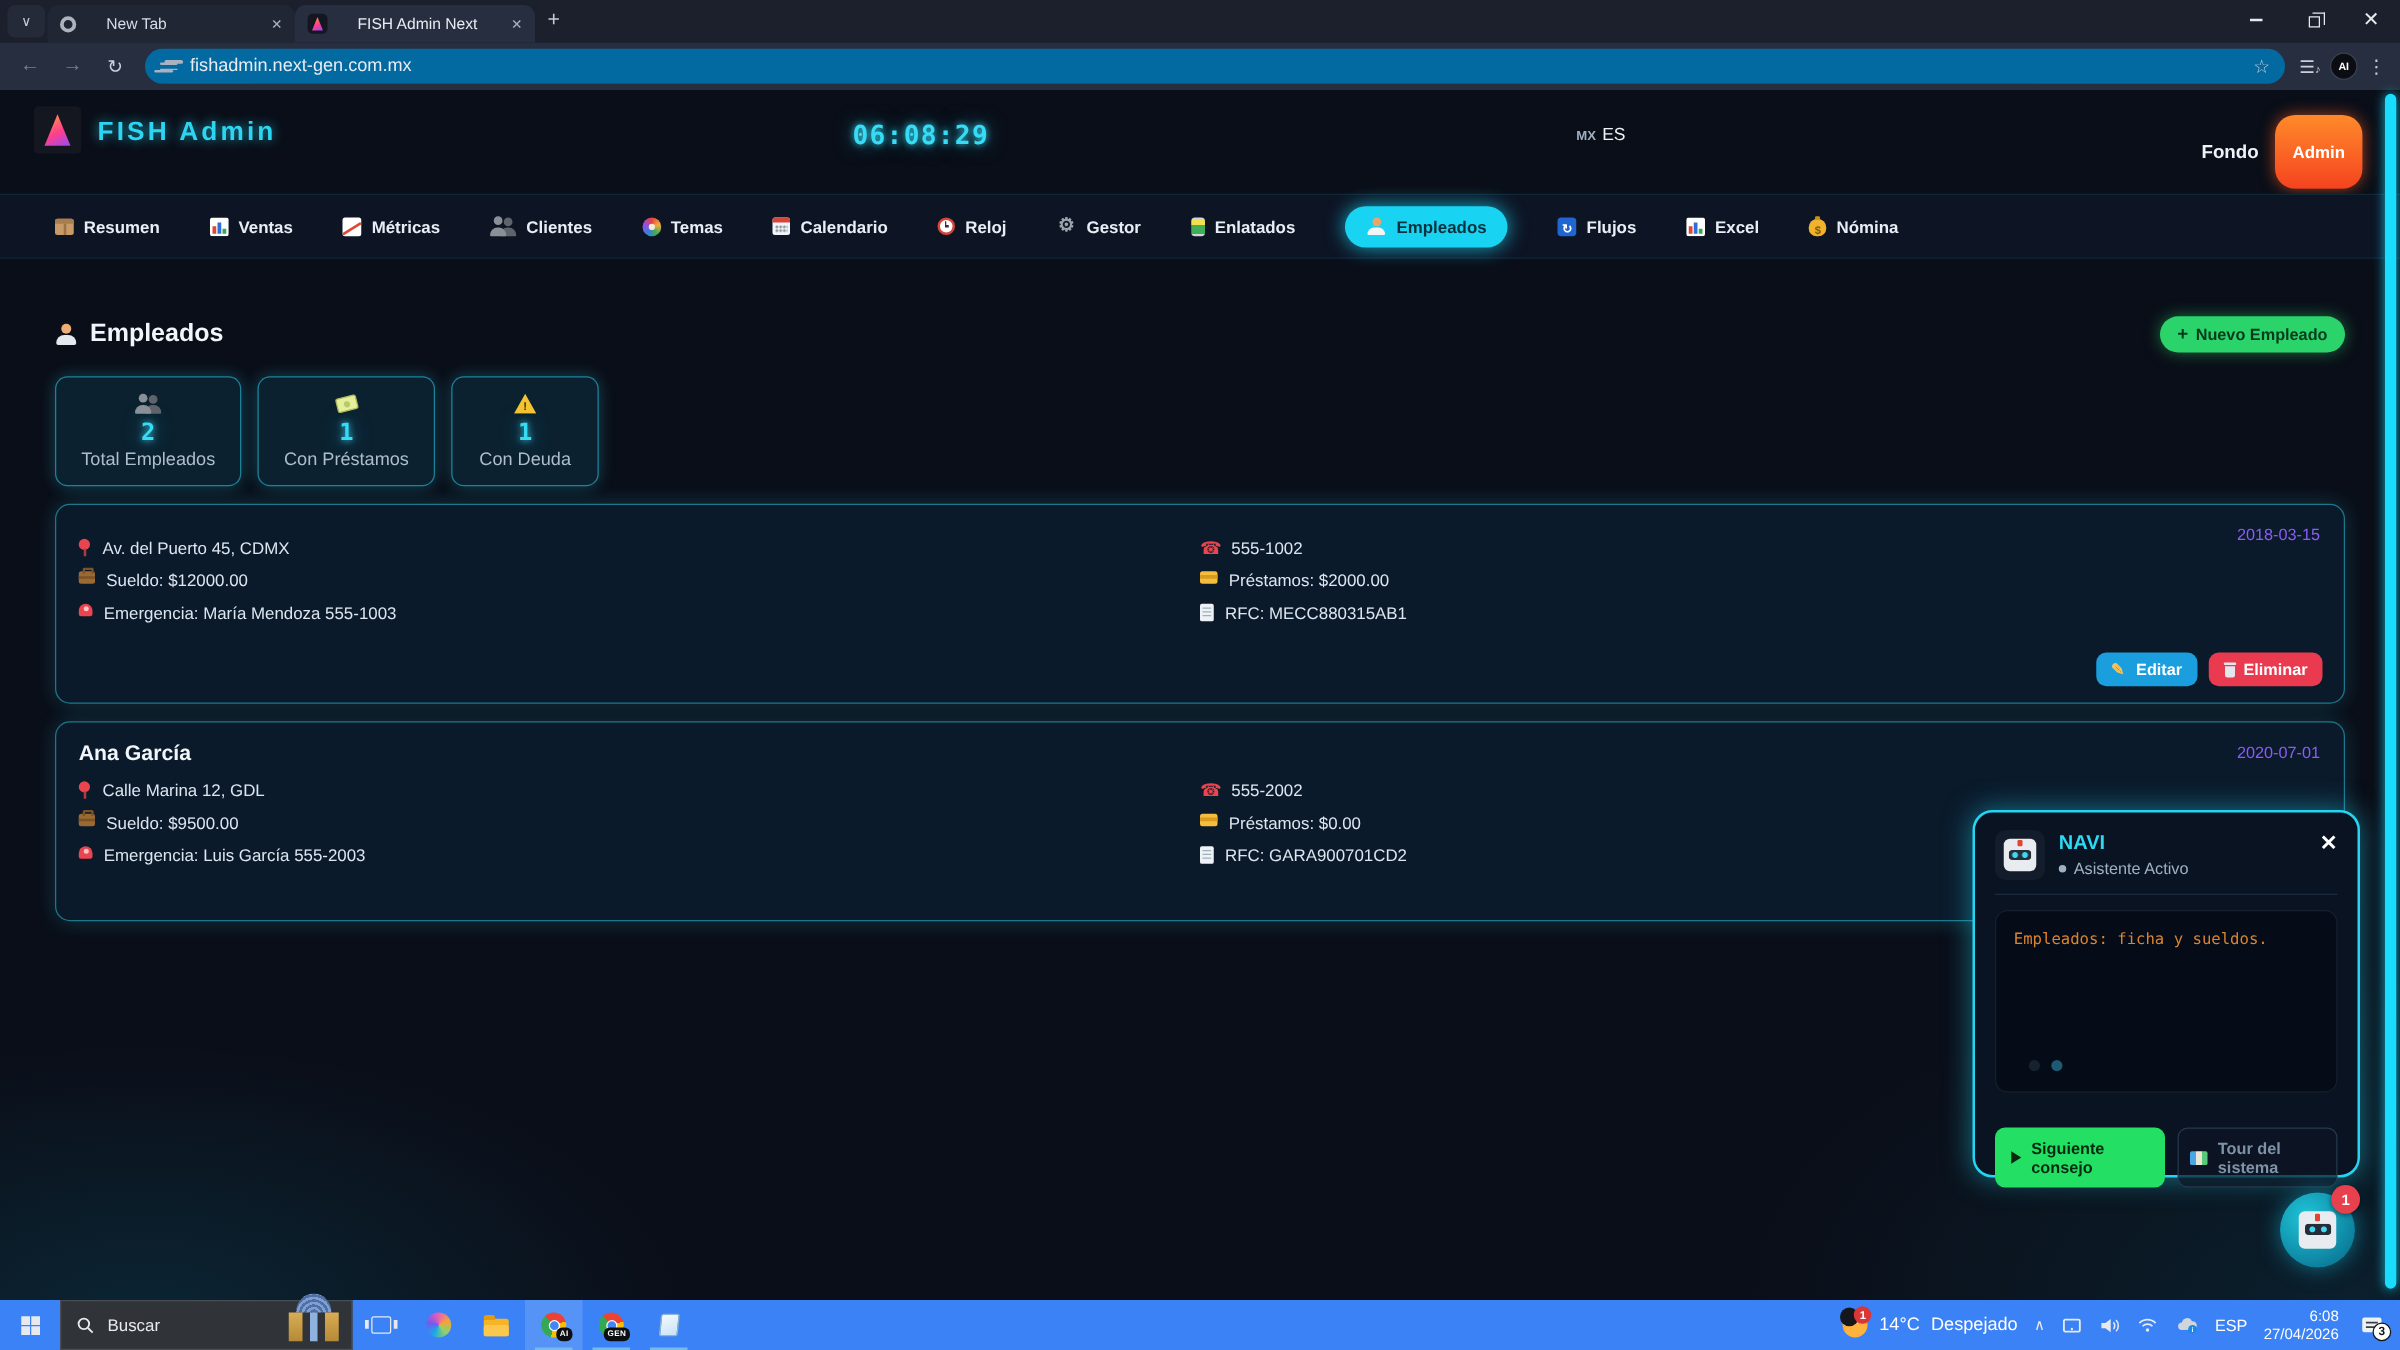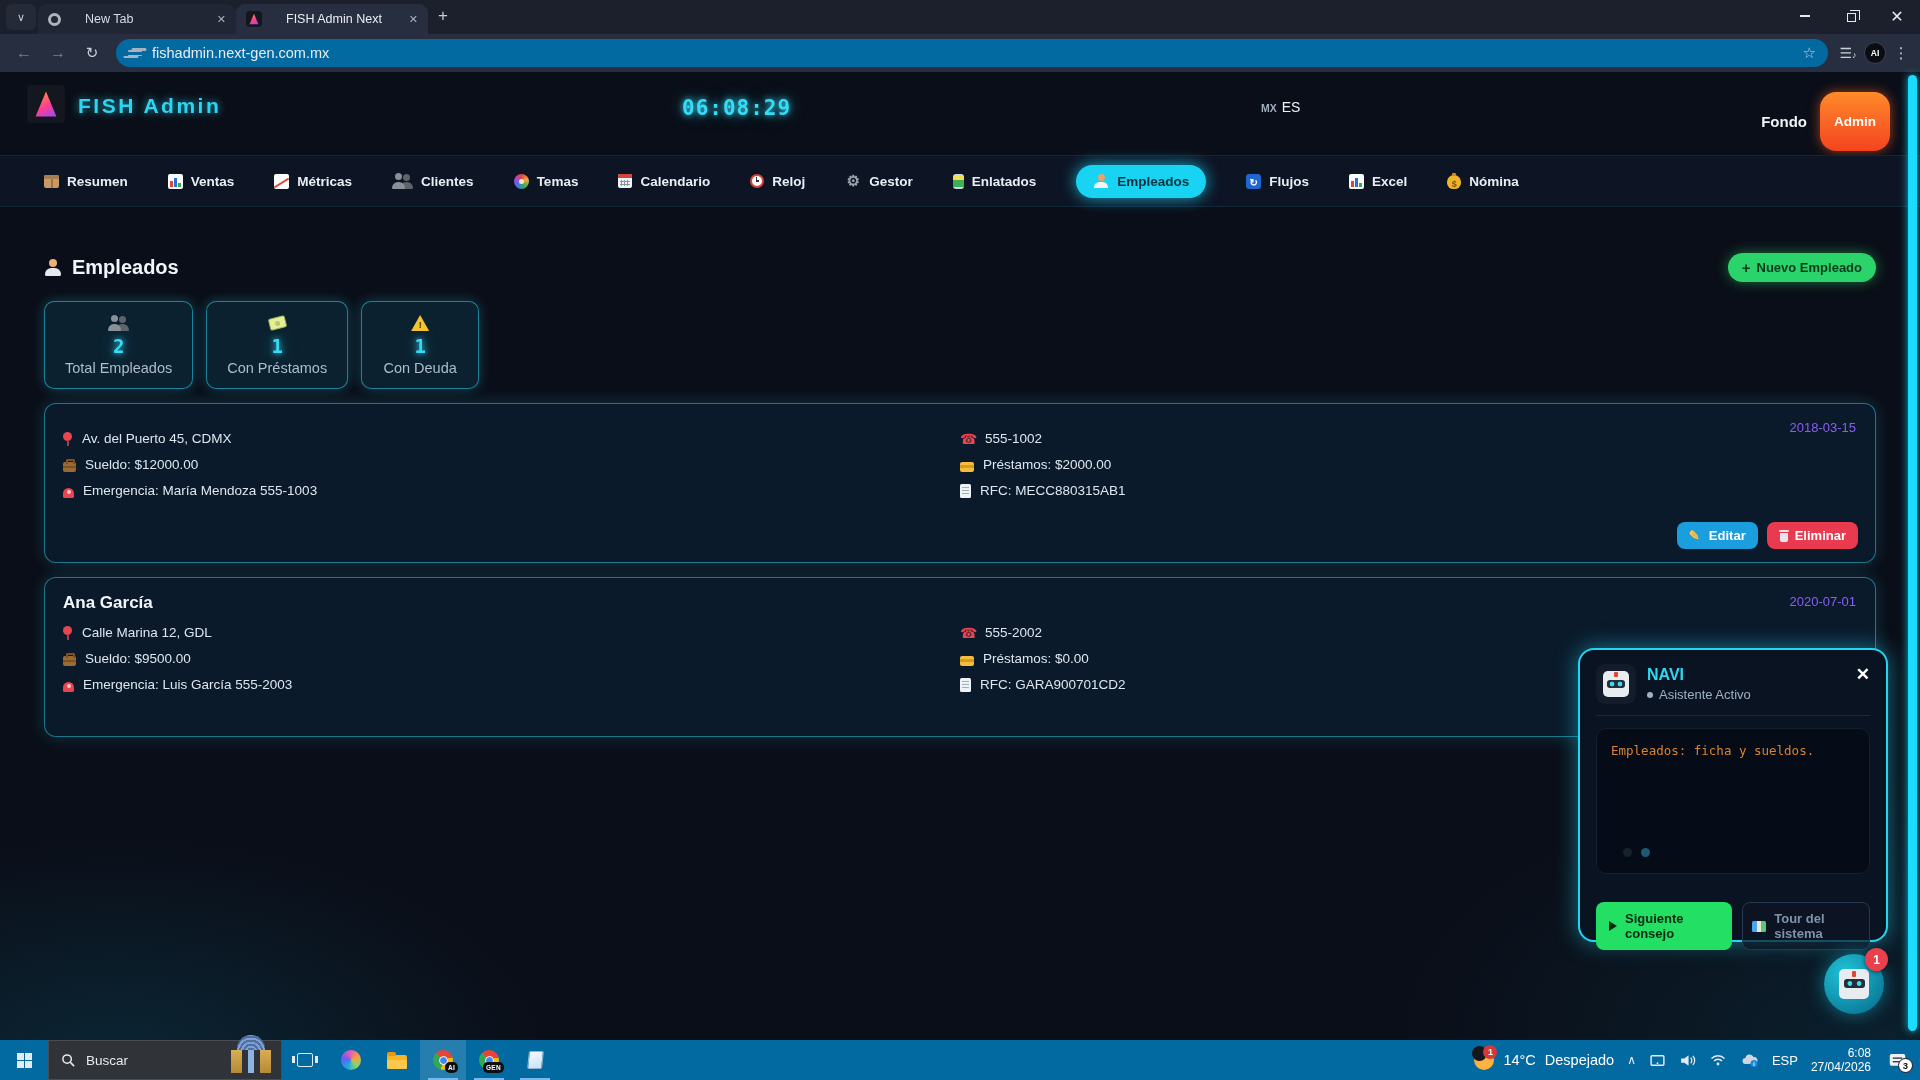--- a/index.html
+++ b/index.html
@@ -70,21 +70,21 @@
   .stat-card{background:#0b2130;border:1px solid rgba(45,212,240,.55);border-radius:10px;box-shadow:0 0 13px rgba(45,212,240,.28);padding:11px 20px 12px;text-align:center;min-width:118px}
   .stat-icon-wrap{height:20px;display:flex;justify-content:center;align-items:center}
   .stat-value{font-size:19px;margin-top:2px}
   .stat-label{font-size:14.5px;color:#aebdcc;margin-top:3px}
 
   .emp-card{position:relative;margin-top:14px;background:#0a1a2b;border:1px solid rgba(45,212,240,.5);border-radius:12px;box-shadow:0 0 17px rgba(45,212,240,.2);padding:15px 18px;height:160px}
   .emp-card:first-of-type{margin-top:25px}
   .emp-name{font-size:17px;font-weight:700;color:#f2f6fa}
   .emp-date{position:absolute;top:16px;right:19px;font-size:13px;color:#8b5cf6}
   .emp-grid{margin-top:12px;display:grid;grid-template-columns:1fr 1fr;grid-template-rows:repeat(3,auto);grid-auto-flow:column;row-gap:11px}
-  .eline{display:flex;align-items:flex-end;gap:9px;font-size:13.5px;color:#dde6ef}
+  .eline{display:flex;align-items:flex-start;gap:9px;font-size:13.5px;color:#dde6ef}
   .emp-actions{position:absolute;right:17px;bottom:13px;display:flex;gap:9px}
   .btn-edit,.btn-del{display:flex;align-items:center;gap:6px;font-size:13px;font-weight:700;color:#fff;border-radius:8px;padding:6px 12px}
   .btn-edit{background:#1a9ede}
   .btn-del{background:#ea3a50}
 
   
   #navi{position:absolute;left:1578px;top:576px;width:310px;height:294px;background:#0a1322;border:2px solid #25d4f0;border-radius:16px;box-shadow:0 0 22px rgba(37,212,240,.5);padding:14px 16px;z-index:50}
   #navi-header{display:flex;align-items:center;gap:11px;padding-bottom:11px;border-bottom:1px solid #1b2a3d}
   .navi-avatar{width:40px;height:40px;background:#131c2b;border-radius:9px;display:flex;align-items:center;justify-content:center}
   #navi-title{font-size:16px;font-weight:700;color:#2bd9f2}
@@ -97,21 +97,21 @@
   .tdot{width:9px;height:9px;border-radius:50%}
   .tdot.d1{background:#17222f}
   .tdot.d2{background:#1d5a73}
   #navi-actions{margin-top:28px;display:flex;gap:10px}
   #navi-next-btn{display:flex;align-items:center;gap:8px;background:#23e065;color:#05290f;font-weight:700;font-size:13px;border-radius:8px;padding:8px 13px}
   #navi-tour-btn{display:flex;align-items:center;gap:8px;background:rgba(13,22,36,.7);border:1px solid #26394e;color:#7f93a8;font-weight:700;font-size:13px;border-radius:8px;padding:8px 9px}
   #navi-fab{position:absolute;left:1824px;top:882px;width:60px;height:60px;border-radius:50%;background:radial-gradient(circle at 35% 32%,#1fc4d8,#0c7e9c 75%);box-shadow:0 0 18px rgba(18,160,190,.65);display:flex;align-items:center;justify-content:center;z-index:55}
   #fab-badge{position:absolute;top:-6px;right:-4px;min-width:23px;height:23px;border-radius:50%;background:#e8404c;color:#fff;font-size:12px;font-weight:700;display:flex;align-items:center;justify-content:center;box-shadow:0 1px 4px rgba(0,0,0,.5)}
 
   
-  #taskbar{position:absolute;bottom:0;left:0;width:1920px;height:40px;background:#0369a1;display:flex;align-items:stretch;z-index:70}
+  #taskbar{position:absolute;bottom:0;left:0;width:1920px;height:40px;background:#3b82f6;display:flex;align-items:stretch;z-index:70}
   .tb-start{width:48px;display:flex;align-items:center;justify-content:center}
   .win-logo{width:15px;height:15px;display:grid;grid-template-columns:7px 7px;grid-template-rows:7px 7px;gap:1px}
   .win-logo span{background:#e6eaee}
   .tb-search{position:relative;width:234px;background:#303439;border:1px solid #484d53;display:flex;align-items:center;gap:10px;padding-left:12px;overflow:visible}
   .tb-search-text{color:#e8eaee;font-size:13.5px}
   .fountain{position:absolute;right:2px;bottom:0;width:56px;height:44px}
   .fountain .dome{position:absolute;left:14px;top:0;width:28px;height:15px;border-radius:14px 14px 0 0;background:repeating-radial-gradient(circle at 50% 110%,#7d9fd8 0 2px,#51709f 2px 4px)}
   .fountain .pillar-l{position:absolute;left:8px;top:15px;width:11px;height:23px;background:linear-gradient(#d9ad55,#b58a36)}
   .fountain .pillar-r{position:absolute;right:8px;top:15px;width:11px;height:23px;background:linear-gradient(#d9ad55,#b58a36)}
   .fountain .water{position:absolute;left:25px;top:15px;width:6px;height:23px;background:#8fb3e0}

